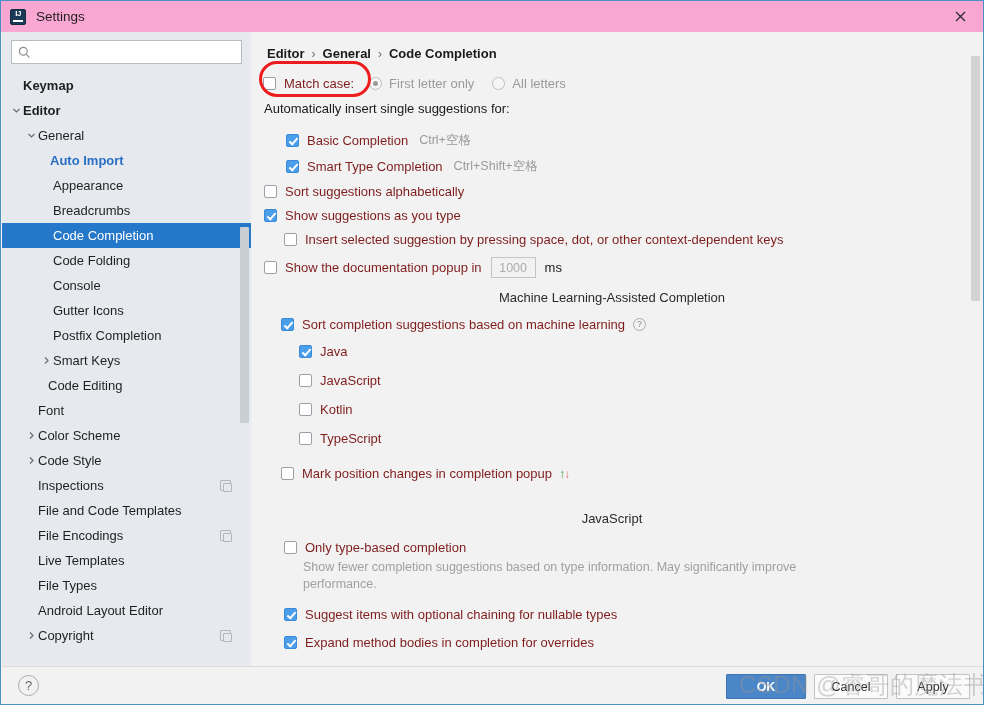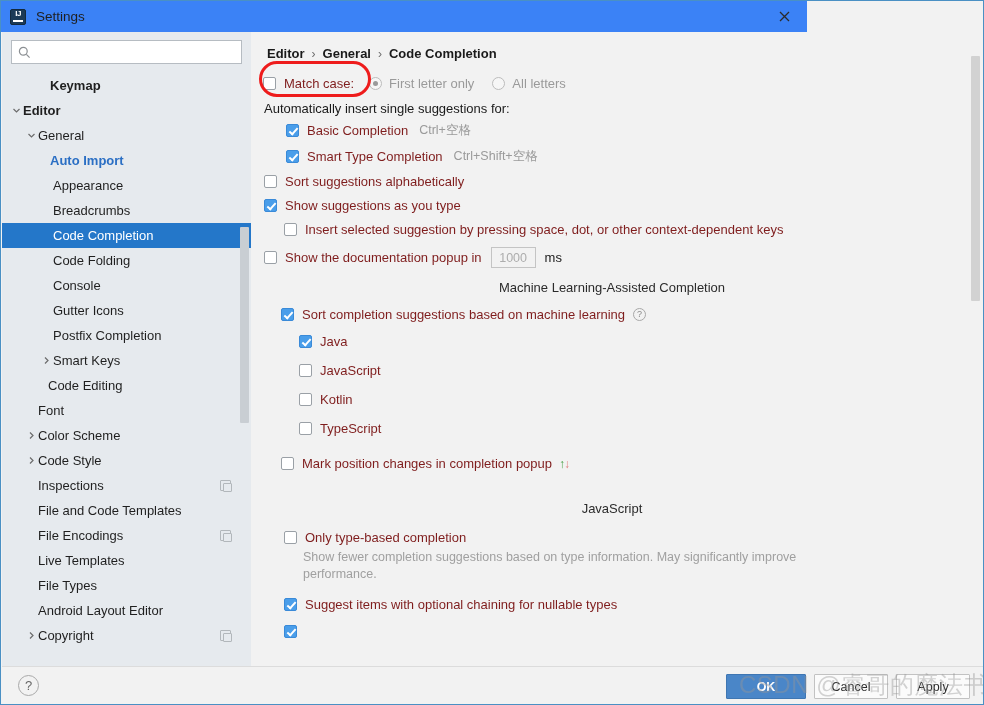--- a/index.html
+++ b/index.html
@@ -16,22 +16,22 @@
     position: relative;
     width: 984px; height: 705px;
     background: #f2f2f2;
     border: 1px solid #4a90c4;
     overflow: hidden;
   }
 
   
   #titlebar {
     position: absolute; left: 0; top: 0;
-    width: 806px; height: 31px;
-    background: #3b82f6;
+    width: 982px; height: 31px;
+    background: #f9a8d4;
     display: flex; align-items: center;
   }
   #app-icon {
     width: 16px; height: 16px; margin-left: 9px;
     background: #1b3a57;
     border: 1px solid #12293e;
     border-radius: 2px;
     position: relative;
     flex: none;
   }
@@ -326,21 +326,21 @@
     <div id="search-wrap">
       <div id="search-box">
         <svg id="search-icon" width="13" height="13" viewBox="0 0 13 13">
           <circle cx="5.3" cy="5.3" r="3.9" stroke="#8b8f93" stroke-width="1.2" fill="none"></circle>
           <path d="M8.4 8.4 L11.6 11.6" stroke="#8b8f93" stroke-width="1.2"></path>
         </svg>
         <input id="search-input" type="text" placeholder="" style="">
       </div>
     </div>
     <div id="tree">
-        <div class="tree-item bold" style="padding-left: 8px; margin-left: 27px;">
+        <div class="tree-item bold" style="padding-left: 8px;">
           <span class="arrow"></span>
           <span class="tree-label">Keymap</span>
         </div>
         <div class="tree-item bold" style="padding-left: 8px;">
           <span class="arrow">
             <svg width="9" height="9" viewBox="0 0 9 9">
               <path d="M1.5 3 L4.5 6 L7.5 3" stroke="currentColor" stroke-width="1.2" fill="none"></path>
             </svg>
           </span>
           <span class="tree-label">Editor</span>
@@ -470,21 +470,21 @@
       <div class="cb"></div>
       <span class="cb-label">Match case:</span>
       <div class="rb selected" style="margin-left:15px;"></div>
       <span class="rb-label">First letter only</span>
       <div class="rb" style="margin-left:18px;"></div>
       <span class="rb-label">All letters</span>
     </div>
 
     <div style="margin:10px 0 0 13px; font-size:13px;">Automatically insert single suggestions for:</div>
 
-    <div class="row" style="margin:6px 0 0 35px;">
+    <div class="row" style="margin:16px 0 0 35px;">
       <div class="cb checked"></div>
       <span class="cb-label">Basic Completion</span>
       <span class="shortcut">Ctrl+空格</span>
     </div>
 
     <div class="row" style="margin:9px 0 0 35px;">
       <div class="cb checked"></div>
       <span class="cb-label">Smart Type Completion</span>
       <span class="shortcut">Ctrl+Shift+空格</span>
     </div>
@@ -556,20 +556,21 @@
     </div>
     <div class="desc" style="margin:4px 180px 0 52px;">Show fewer completion suggestions based on type information. May significantly improve performance.</div>
 
     <div class="row" style="margin:14px 0 0 33px;">
       <div class="cb checked"></div>
       <span class="cb-label">Suggest items with optional chaining for nullable types</span>
     </div>
 
     <div class="row" style="margin:13px 0 0 33px;">
       <div class="cb checked"></div>
+      <span class="cb-label">Expand method bodies in completion for overrides</span>
     </div>
 
     <div id="main-scrollbar"></div>
   </div>
 
   <div id="annotation"></div>
 
   <div id="footer">
     <div id="help-round">?</div>
     <div class="dlg-btn" id="btn-ok">OK</div>

